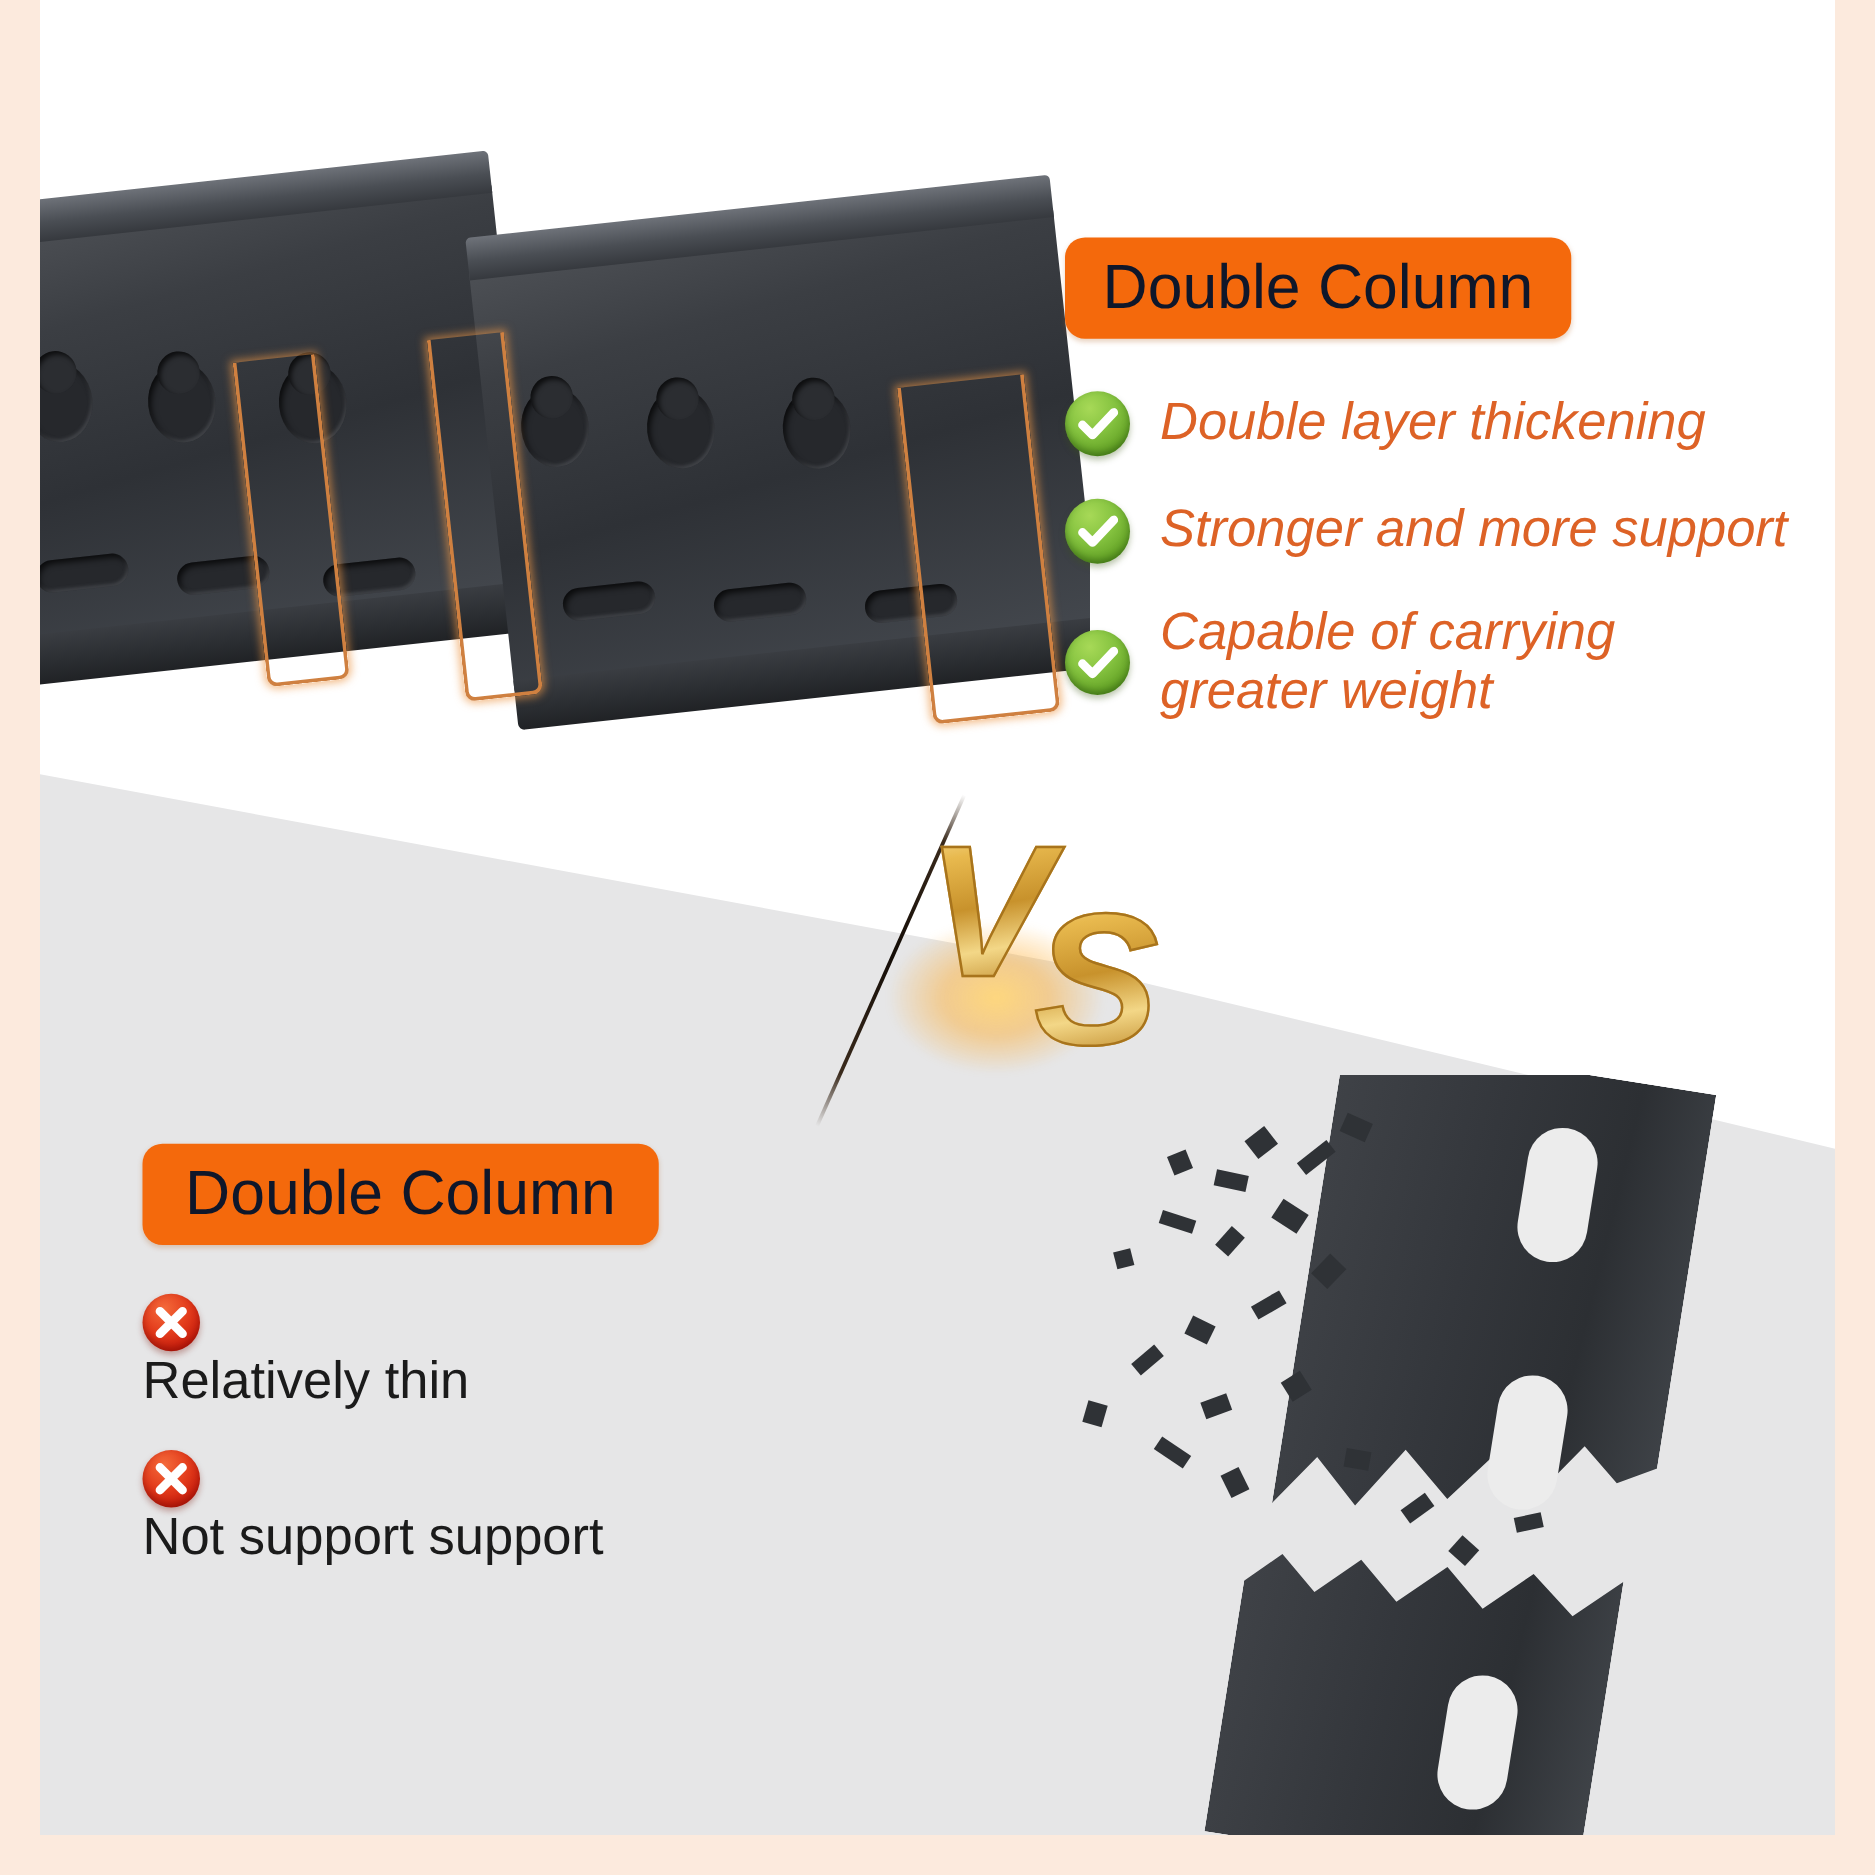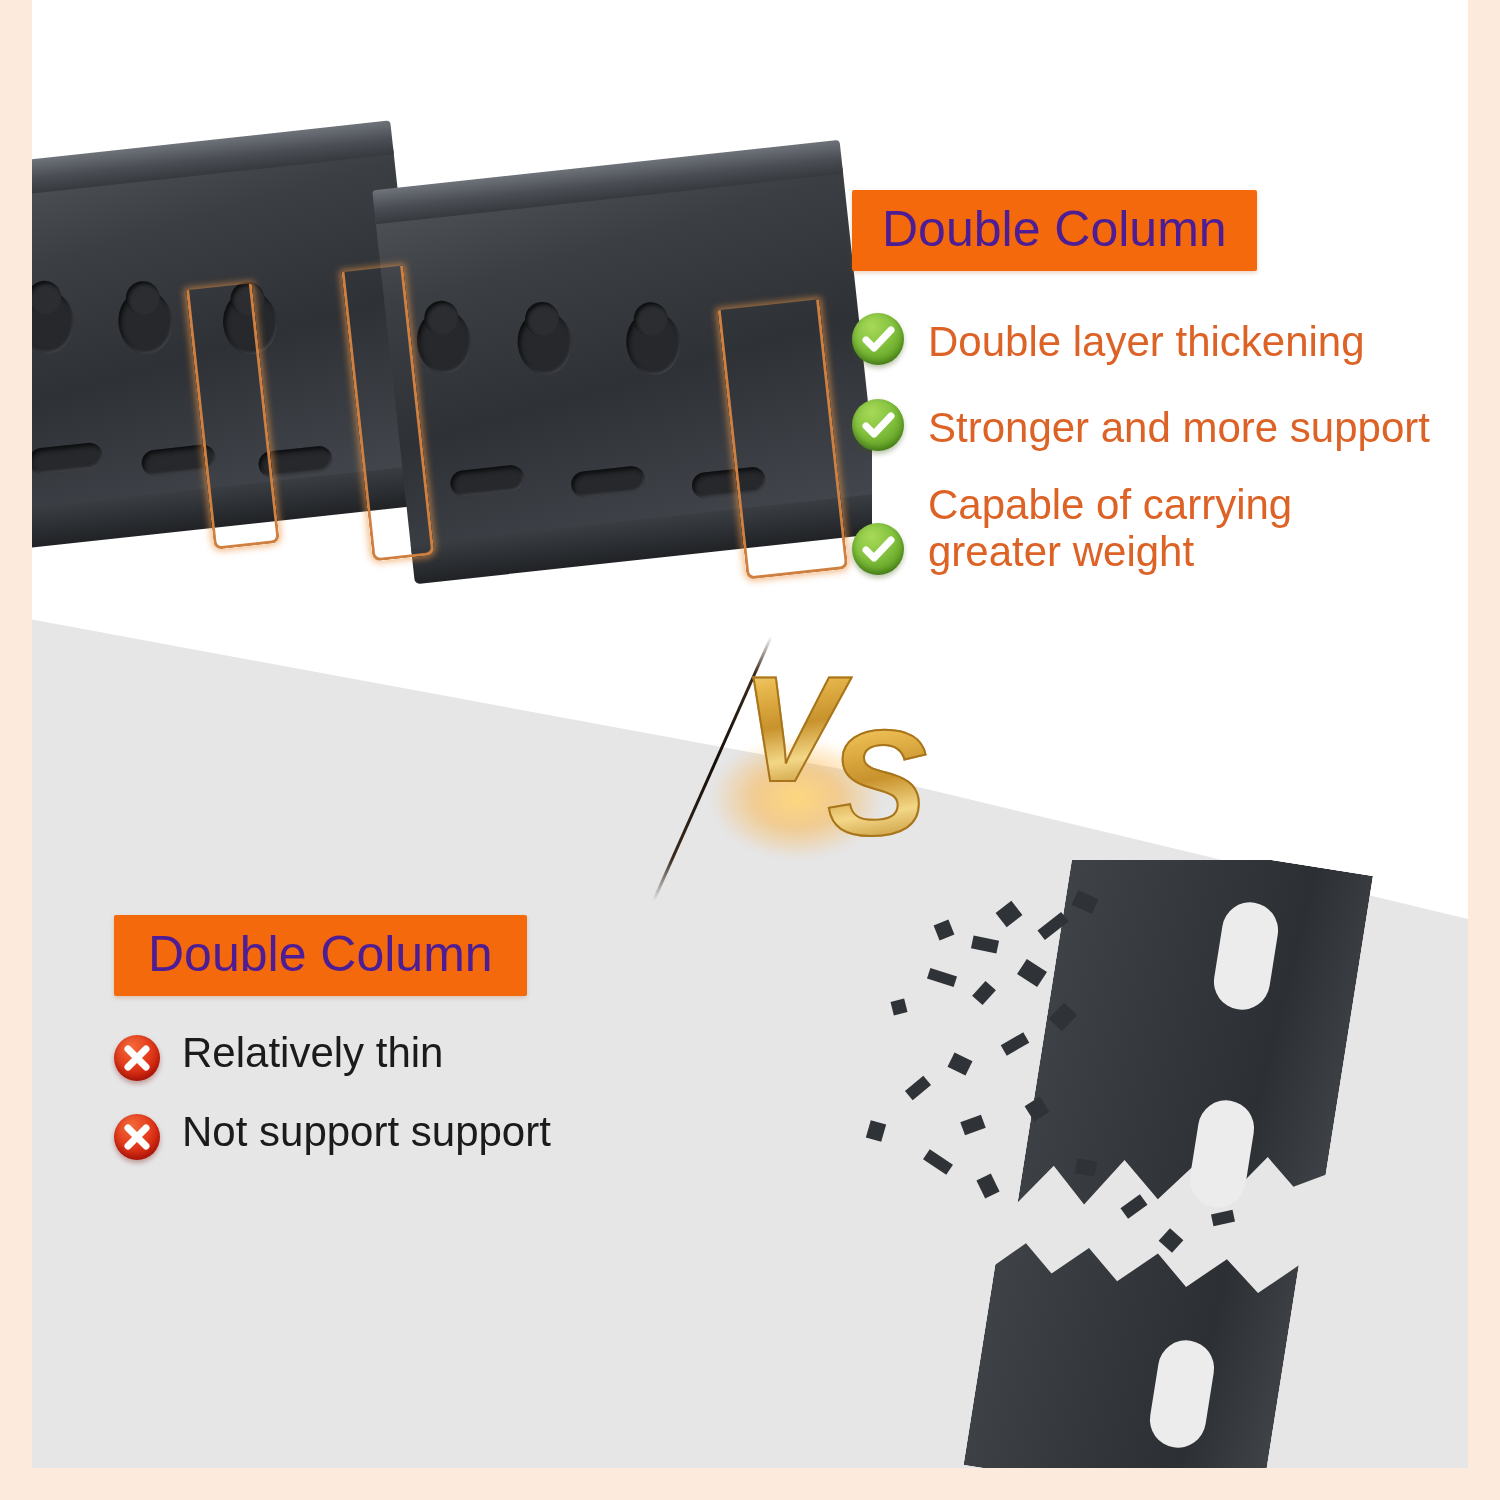--- a/index.html
+++ b/index.html
@@ -95,33 +95,34 @@
   }
   .vs-v{position:absolute;left:6px;top:4px;}
   .vs-s{position:absolute;left:92px;top:58px;}
   
   .right-col{
     position:absolute;left:820px;top:190px;width:600px;
   }
   .badge{
     display:inline-block;
     background:#f4690c;
-    color:#4c1d95;
-    border-radius:2px;
+    color:#0f172a;
+    border-radius:16px;
     padding:13px 30px 16px 30px;
     font-size:50px;
     line-height:1.04;
     font-family:"Liberation Sans", sans-serif;
     box-shadow:0 2px 4px rgba(180,100,40,.28);
     white-space:nowrap;
   }
   .feat-list{margin-top:38px;}
   .feat{
-    display:flex;align-items:flex-end;
+    display:flex;align-items:center;
     margin-bottom:30px;
+    font-style:italic;
   }
   .ico{
     flex:0 0 auto;
     width:52px;height:52px;border-radius:50%;
     margin-right:24px;margin-top:4px;
     position:relative;
   }
   .ico.check{
     background:radial-gradient(circle at 38% 26%,#a7d957 0%,#84c23f 42%,#5d9c20 82%,#4a8a18 100%);
     box-shadow:0 3px 5px rgba(60,90,20,.35), inset 0 -3px 6px rgba(30,70,10,.45);
@@ -136,21 +137,21 @@
     line-height:1.12;
     color:#dd6226;
     font-family:"Liberation Sans", sans-serif;
   }
   
   .left-col{
     position:absolute;left:82px;top:915px;width:830px;
   }
   .badge-single{font-size:50px;padding:13px 34px 16px 34px;}
   .neg-list{margin-top:34px;}
-  .neg{display:flex;align-items:flex-start;margin-bottom:28px;}
+  .neg{display:flex;align-items:flex-start;margin-bottom:28px;flex-direction:column;}
   .neg .ico{width:46px;height:46px;margin-right:22px;margin-top:5px;}
   .neg-text{
     font-size:42px;line-height:1.1;color:#1b1b1b;
     font-family:"Liberation Sans", sans-serif;
   }
   
   .photo-bottom{
     position:absolute;left:800px;top:860px;width:636px;height:608px;overflow:hidden;
   }
   .post{

